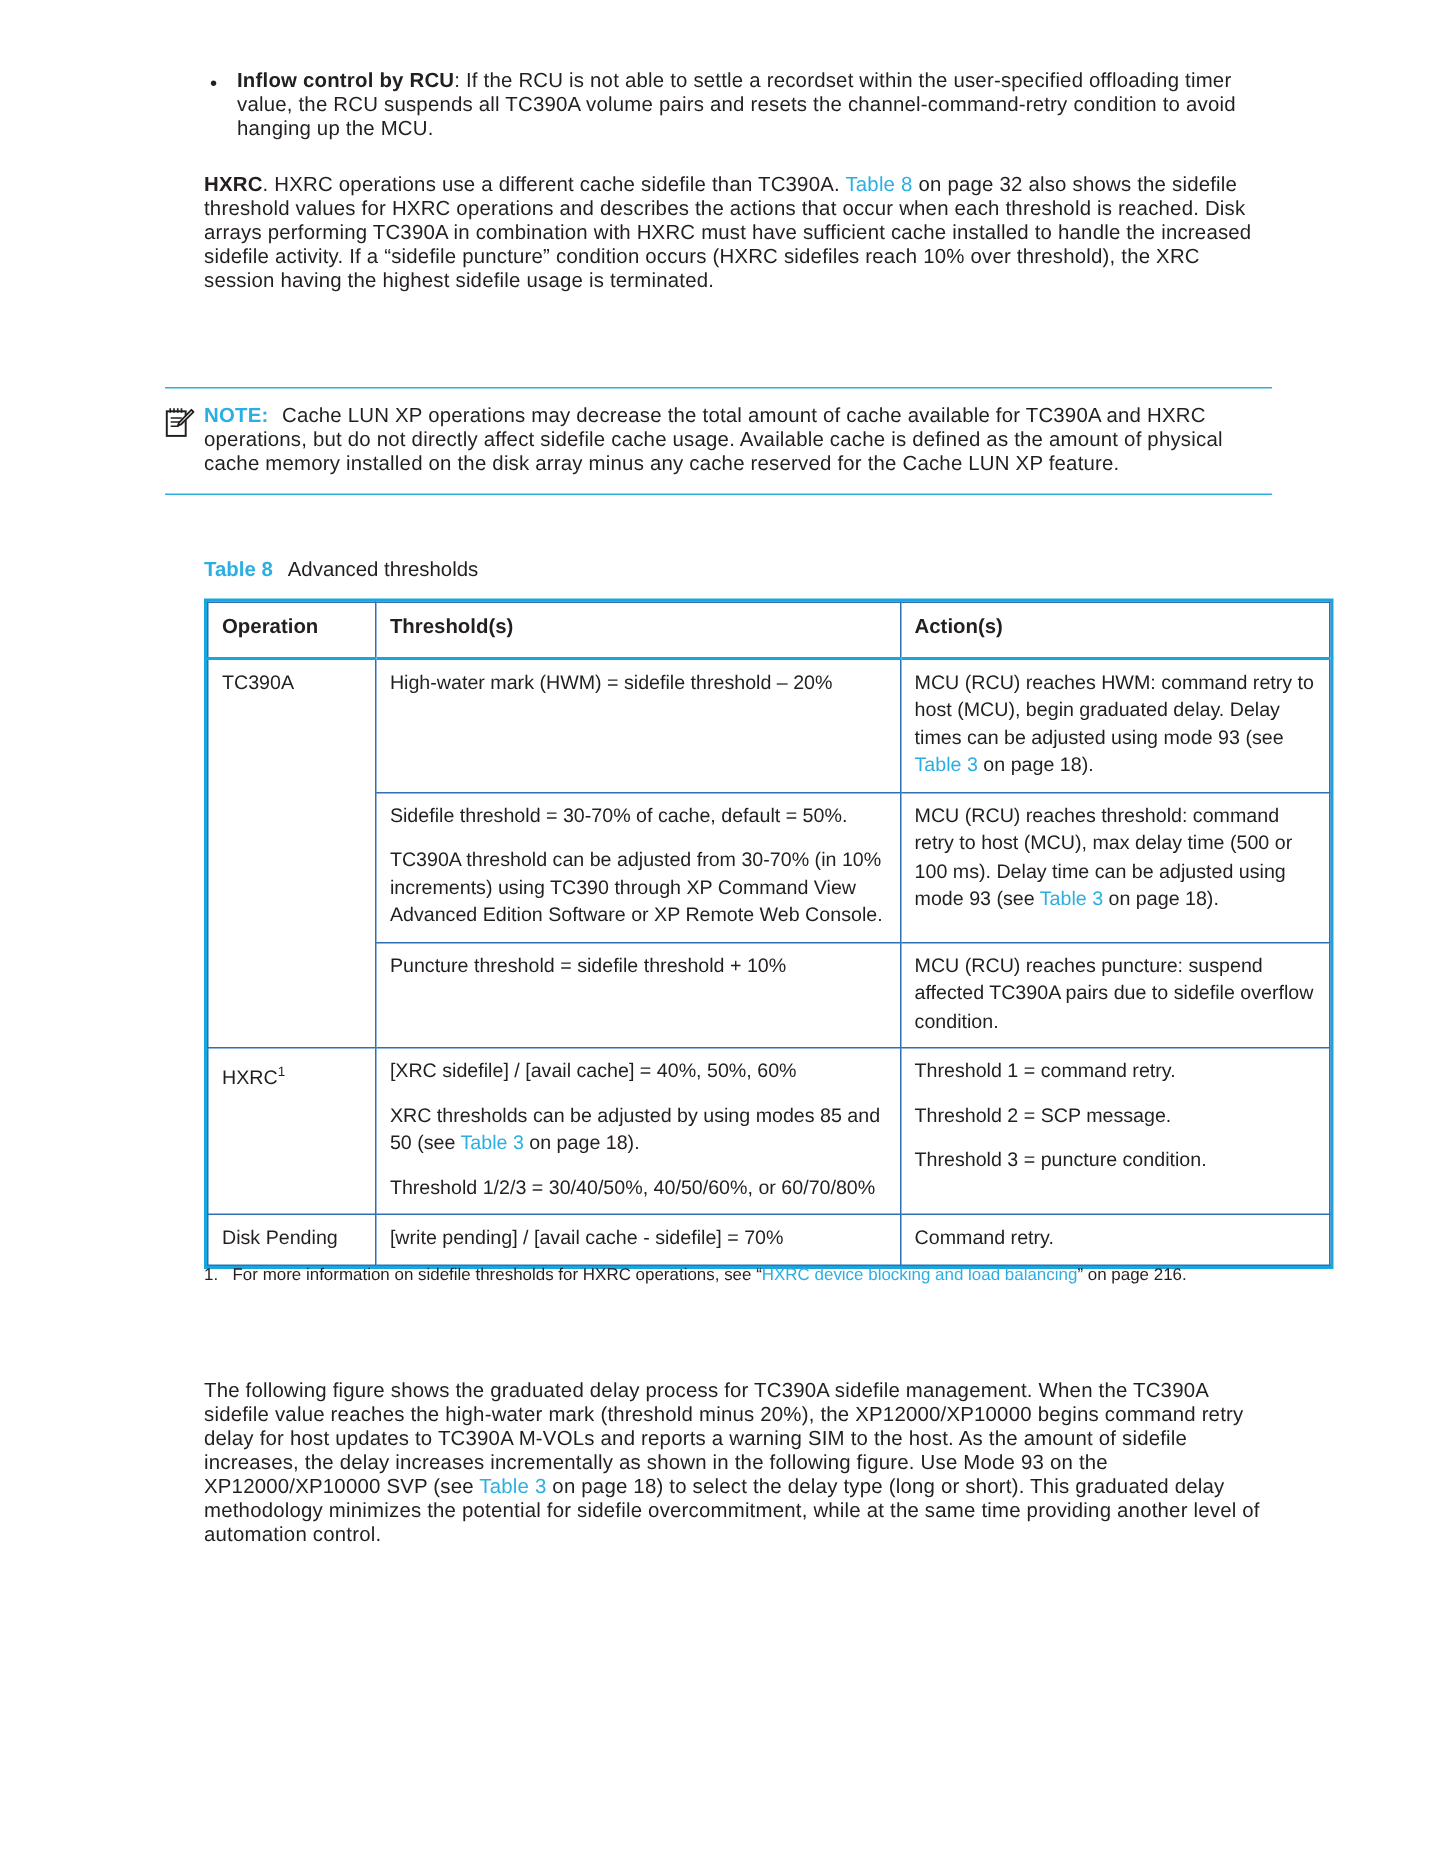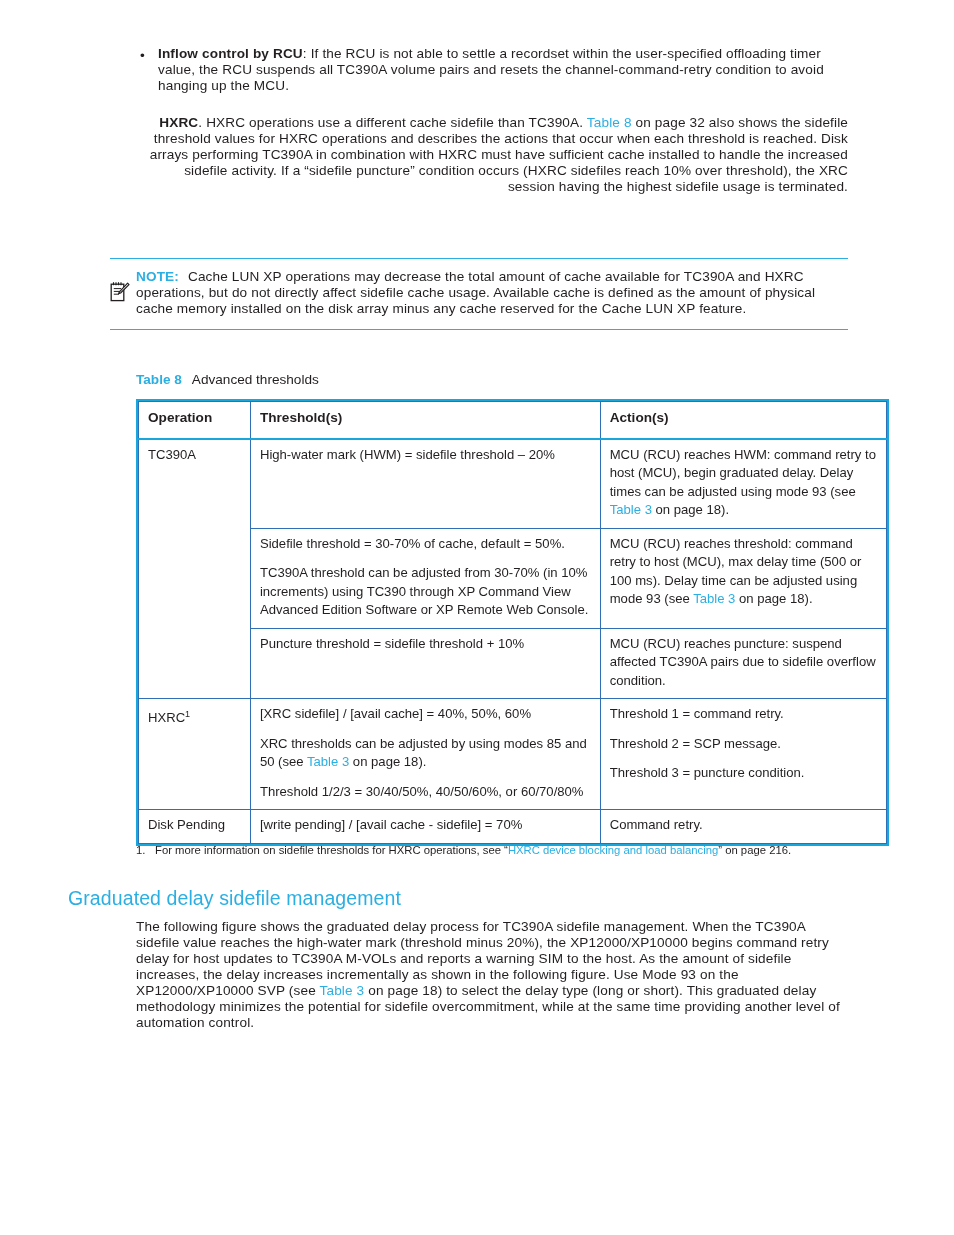--- a/index.html
+++ b/index.html
@@ -55,38 +55,38 @@
   .bullet-text {
     flex: 1 1 auto;
   }
 
   
   .para {
     position: absolute;
     width: 712px;
     left: 136px;
   }
-  #para-hxrc { top: 115px; text-align: right; }
+  #para-hxrc { top: 115px; }
   #para-sim  { top: 218px; }
 
   
   .note-wrap {
     position: absolute;
     left: 110px;
     top: 258px;
     width: 738px;
   }
   .note-rule {
     height: 0;
     border-top: 1.6px solid #2bafe2;
     width: 100%;
   }
   .note-body {
     display: flex;
-    align-items: center;
+    align-items: flex-start;
     padding-top: 10px;
   }
   .note-icon {
     flex: 0 0 26px;
     width: 26px;
     padding-top: 2px;
   }
   .note-content {
     flex: 1 1 auto;
   }
@@ -305,18 +305,17 @@
         </tr>
       </tbody>
     </table>
   </div>
 
   <div class="footnote">
     <div class="footnote-num">1.</div>
     <div class="footnote-txt"><span>For more information on sidefile thresholds for HXRC operations, see “</span><span class="link">HXRC device blocking and load balancing</span><span>” on page 216.</span></div>
   </div>
 
-  <div class="section-heading">Graduated delay sidefile management</div>
 
   <div class="para body-text" id="para-closing"><span>The following figure shows the graduated delay process for TC390A sidefile management. When the TC390A sidefile value reaches the high-water mark (threshold minus 20%), the XP12000/XP10000 begins command retry delay for host updates to TC390A M-VOLs and reports a warning SIM to the host. As the amount of sidefile increases, the delay increases incrementally as shown in the following figure. Use Mode 93 on the XP12000/XP10000 SVP (see </span><span class="link">Table 3</span><span> on page 18) to select the delay type (long or short). This graduated delay methodology minimizes the potential for sidefile overcommitment, while at the same time providing another level of automation control.</span></div>
 
 
 </div>
 
 </body></html>

